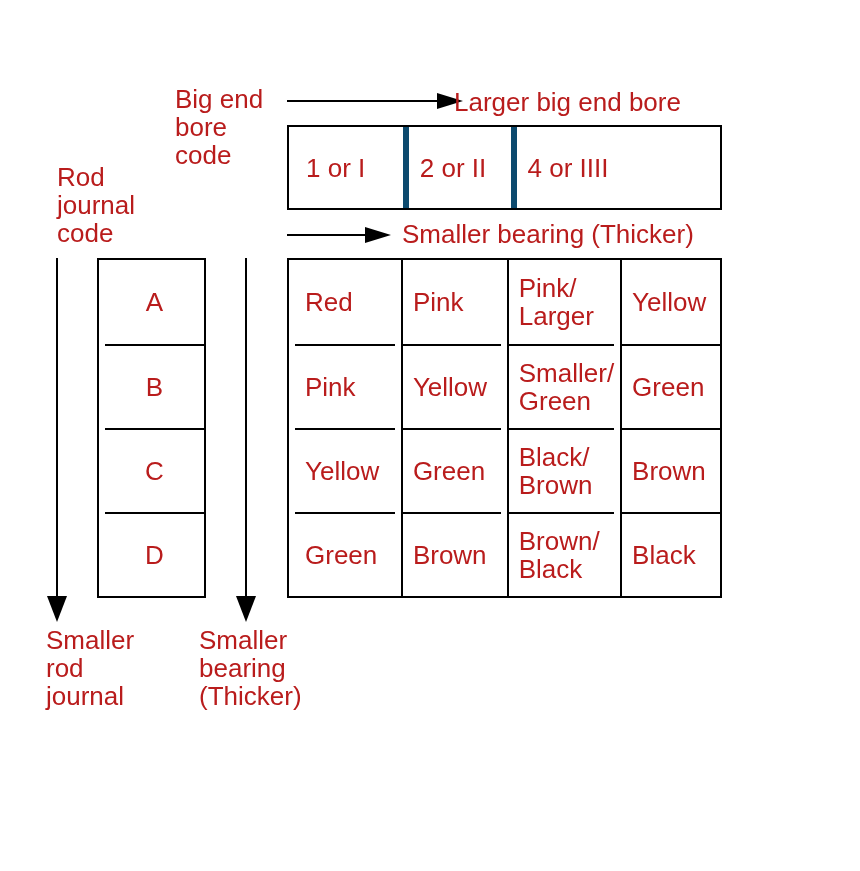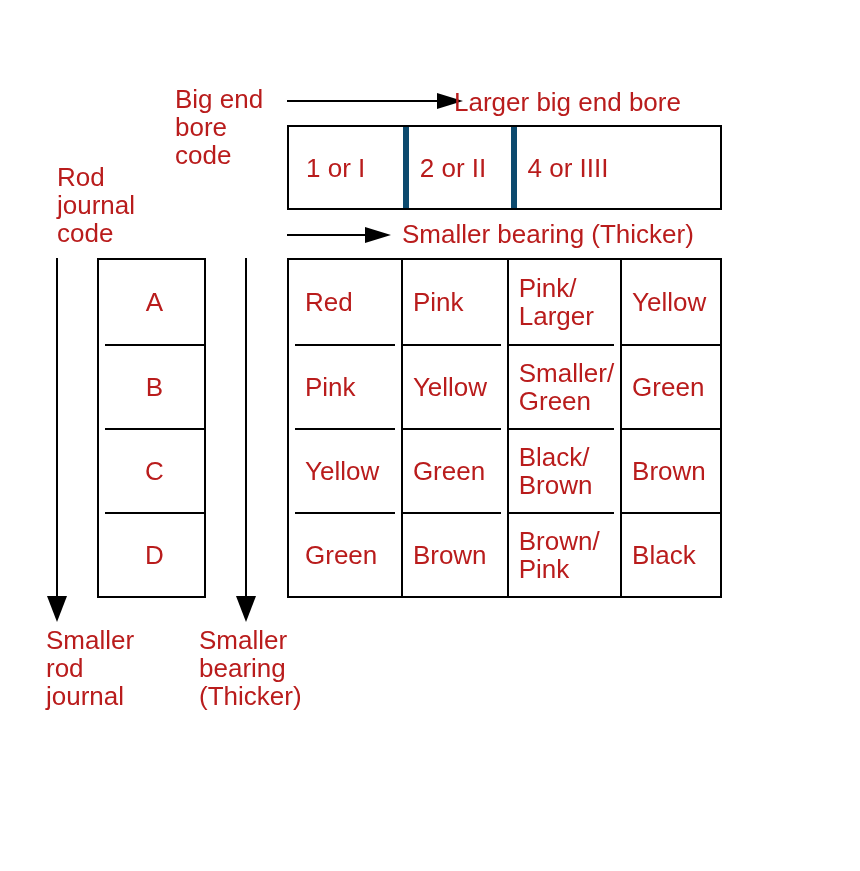--- a/index.html
+++ b/index.html
@@ -153,21 +153,21 @@
 Green</div>
     <div class="cell">Green</div>
     <div class="cell">Yellow</div>
     <div class="cell">Green</div>
     <div class="cell">Black/
 Brown</div>
     <div class="cell">Brown</div>
     <div class="cell">Green</div>
     <div class="cell">Brown</div>
     <div class="cell">Brown/
-Pink</div>
+Black</div>
     <div class="cell">Black</div>
   </div>
 
   <div class="lbl p-smaller-rod-journal">Smaller
 rod
 journal</div>
 
   <div class="lbl p-smaller-bearing-bot">Smaller
 bearing
 (Thicker)</div>

